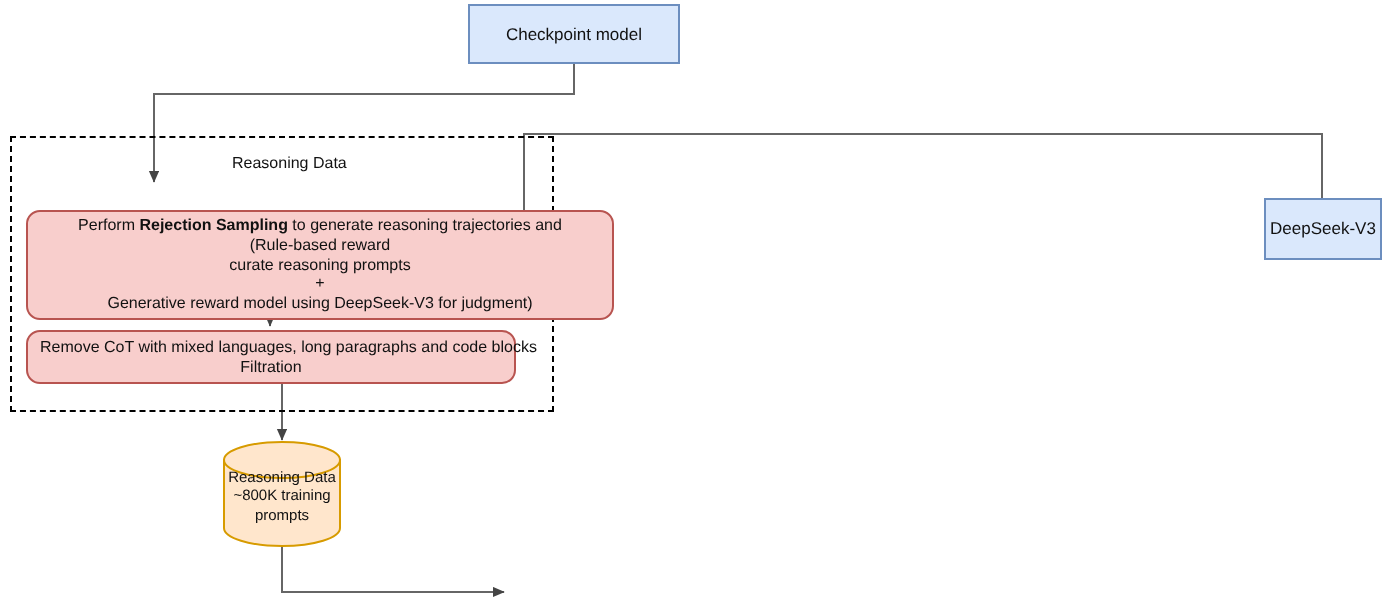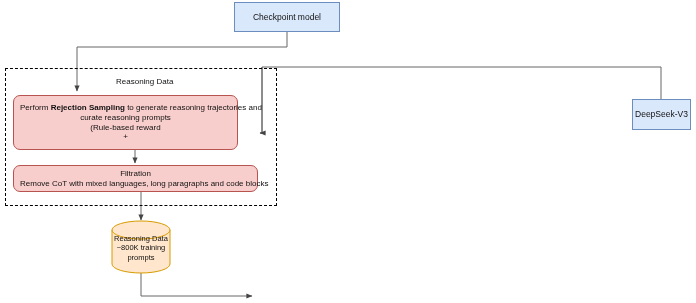--- a/index.html
+++ b/index.html
@@ -78,30 +78,31 @@
     <span>Checkpoint model</span>
   </div>
 
   <div class="node blue-box" style="left:632px;top:99px;width:59px;height:31px;">
     <span>DeepSeek-V3</span>
   </div>
 
   <div class="dashed-group" style="left:5px;top:68px;width:272px;height:138px;"></div>
   <div class="group-label" style="left:116px;top:77px;">Reasoning Data</div>
 
-  <div class="node pink-box" style="left:13px;top:95px;width:225px;height:55px;text-align:center;">
+  <div class="node pink-box" style="left:13px;top:105px;width:294px;height:55px;text-align:center;">
     <span class="ln"><span>Perform </span><span class="bold">Rejection Sampling</span><span> to generate reasoning trajectories and</span></span>
+    <span class="ln">(Rule-based reward</span>
     <span class="ln">curate reasoning prompts</span>
-    <span class="ln">(Rule-based reward</span>
     <span class="ln">+</span>
+    <span class="ln">Generative reward model using DeepSeek-V3 for judgment)</span>
   </div>
 
   <div class="node pink-box" style="left:13px;top:165px;width:245px;height:27px;">
+    <span class="ln">Remove CoT with mixed languages, long paragraphs and code blocks</span>
     <span class="ln">Filtration</span>
-    <span class="ln">Remove CoT with mixed languages, long paragraphs and code blocks</span>
   </div>
 
   <div class="cyl" style="left:110px;top:220px;width:62px;height:54px;">
     <svg width="62" height="54" viewBox="0 0 62 54">
       <path d="M2,10 L2,44 A29,9 0 0 0 60,44 L60,10 Z" fill="#ffe6cc" stroke="#d79b00" stroke-width="1"></path>
       <ellipse cx="31" cy="10" rx="29" ry="9" fill="#ffe6cc" stroke="#d79b00" stroke-width="1"></ellipse>
     </svg>
     <div class="cyl-text">
       <span>Reasoning Data</span>
       <span>~800K training</span>

